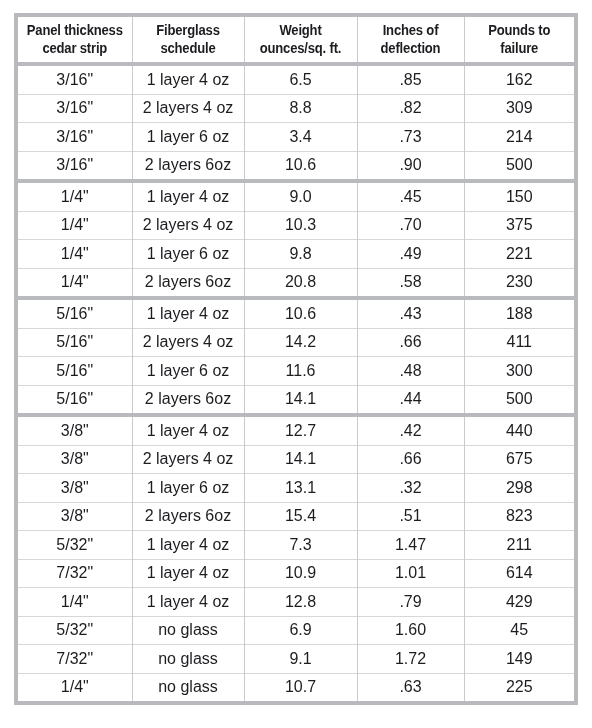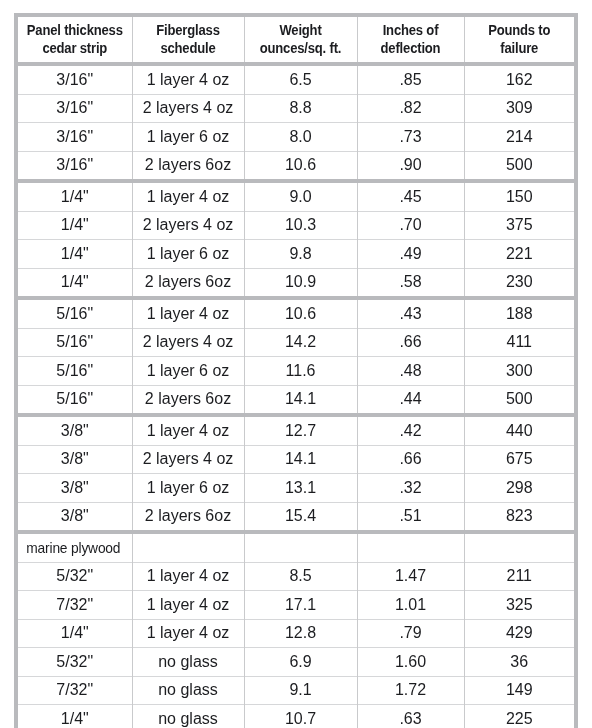--- a/index.html
+++ b/index.html
@@ -148,21 +148,21 @@
         <tr>
           <td>3/16"</td>
           <td>2 layers 4 oz</td>
           <td>8.8</td>
           <td>.82</td>
           <td>309</td>
         </tr>
         <tr>
           <td>3/16"</td>
           <td>1 layer 6 oz</td>
-          <td>8.0</td>
+          <td>3.4</td>
           <td>.73</td>
           <td>214</td>
         </tr>
         <tr>
           <td>3/16"</td>
           <td>2 layers 6oz</td>
           <td>10.6</td>
           <td>.90</td>
           <td>500</td>
         </tr>
@@ -183,21 +183,21 @@
         <tr>
           <td>1/4"</td>
           <td>1 layer 6 oz</td>
           <td>9.8</td>
           <td>.49</td>
           <td>221</td>
         </tr>
         <tr>
           <td>1/4"</td>
           <td>2 layers 6oz</td>
-          <td>10.9</td>
+          <td>20.8</td>
           <td>.58</td>
           <td>230</td>
         </tr>
         <tr class="first-of-group">
           <td>5/16"</td>
           <td>1 layer 4 oz</td>
           <td>10.6</td>
           <td>.43</td>
           <td>188</td>
         </tr>
@@ -243,54 +243,47 @@
           <td>.32</td>
           <td>298</td>
         </tr>
         <tr>
           <td>3/8"</td>
           <td>2 layers 6oz</td>
           <td>15.4</td>
           <td>.51</td>
           <td>823</td>
         </tr>
-        <tr class="section-row first-of-group">
-          <td class="section-label">marine plywood</td>
-          <td>&nbsp;</td>
-          <td>&nbsp;</td>
-          <td>&nbsp;</td>
-          <td>&nbsp;</td>
-        </tr>
         <tr>
           <td>5/32"</td>
           <td>1 layer 4 oz</td>
-          <td>8.5</td>
+          <td>7.3</td>
           <td>1.47</td>
           <td>211</td>
         </tr>
         <tr>
           <td>7/32"</td>
           <td>1 layer 4 oz</td>
-          <td>17.1</td>
+          <td>10.9</td>
           <td>1.01</td>
-          <td>325</td>
+          <td>614</td>
         </tr>
         <tr>
           <td>1/4"</td>
           <td>1 layer 4 oz</td>
           <td>12.8</td>
           <td>.79</td>
           <td>429</td>
         </tr>
         <tr>
           <td>5/32"</td>
           <td>no glass</td>
           <td>6.9</td>
           <td>1.60</td>
-          <td>36</td>
+          <td>45</td>
         </tr>
         <tr>
           <td>7/32"</td>
           <td>no glass</td>
           <td>9.1</td>
           <td>1.72</td>
           <td>149</td>
         </tr>
         <tr>
           <td>1/4"</td>

